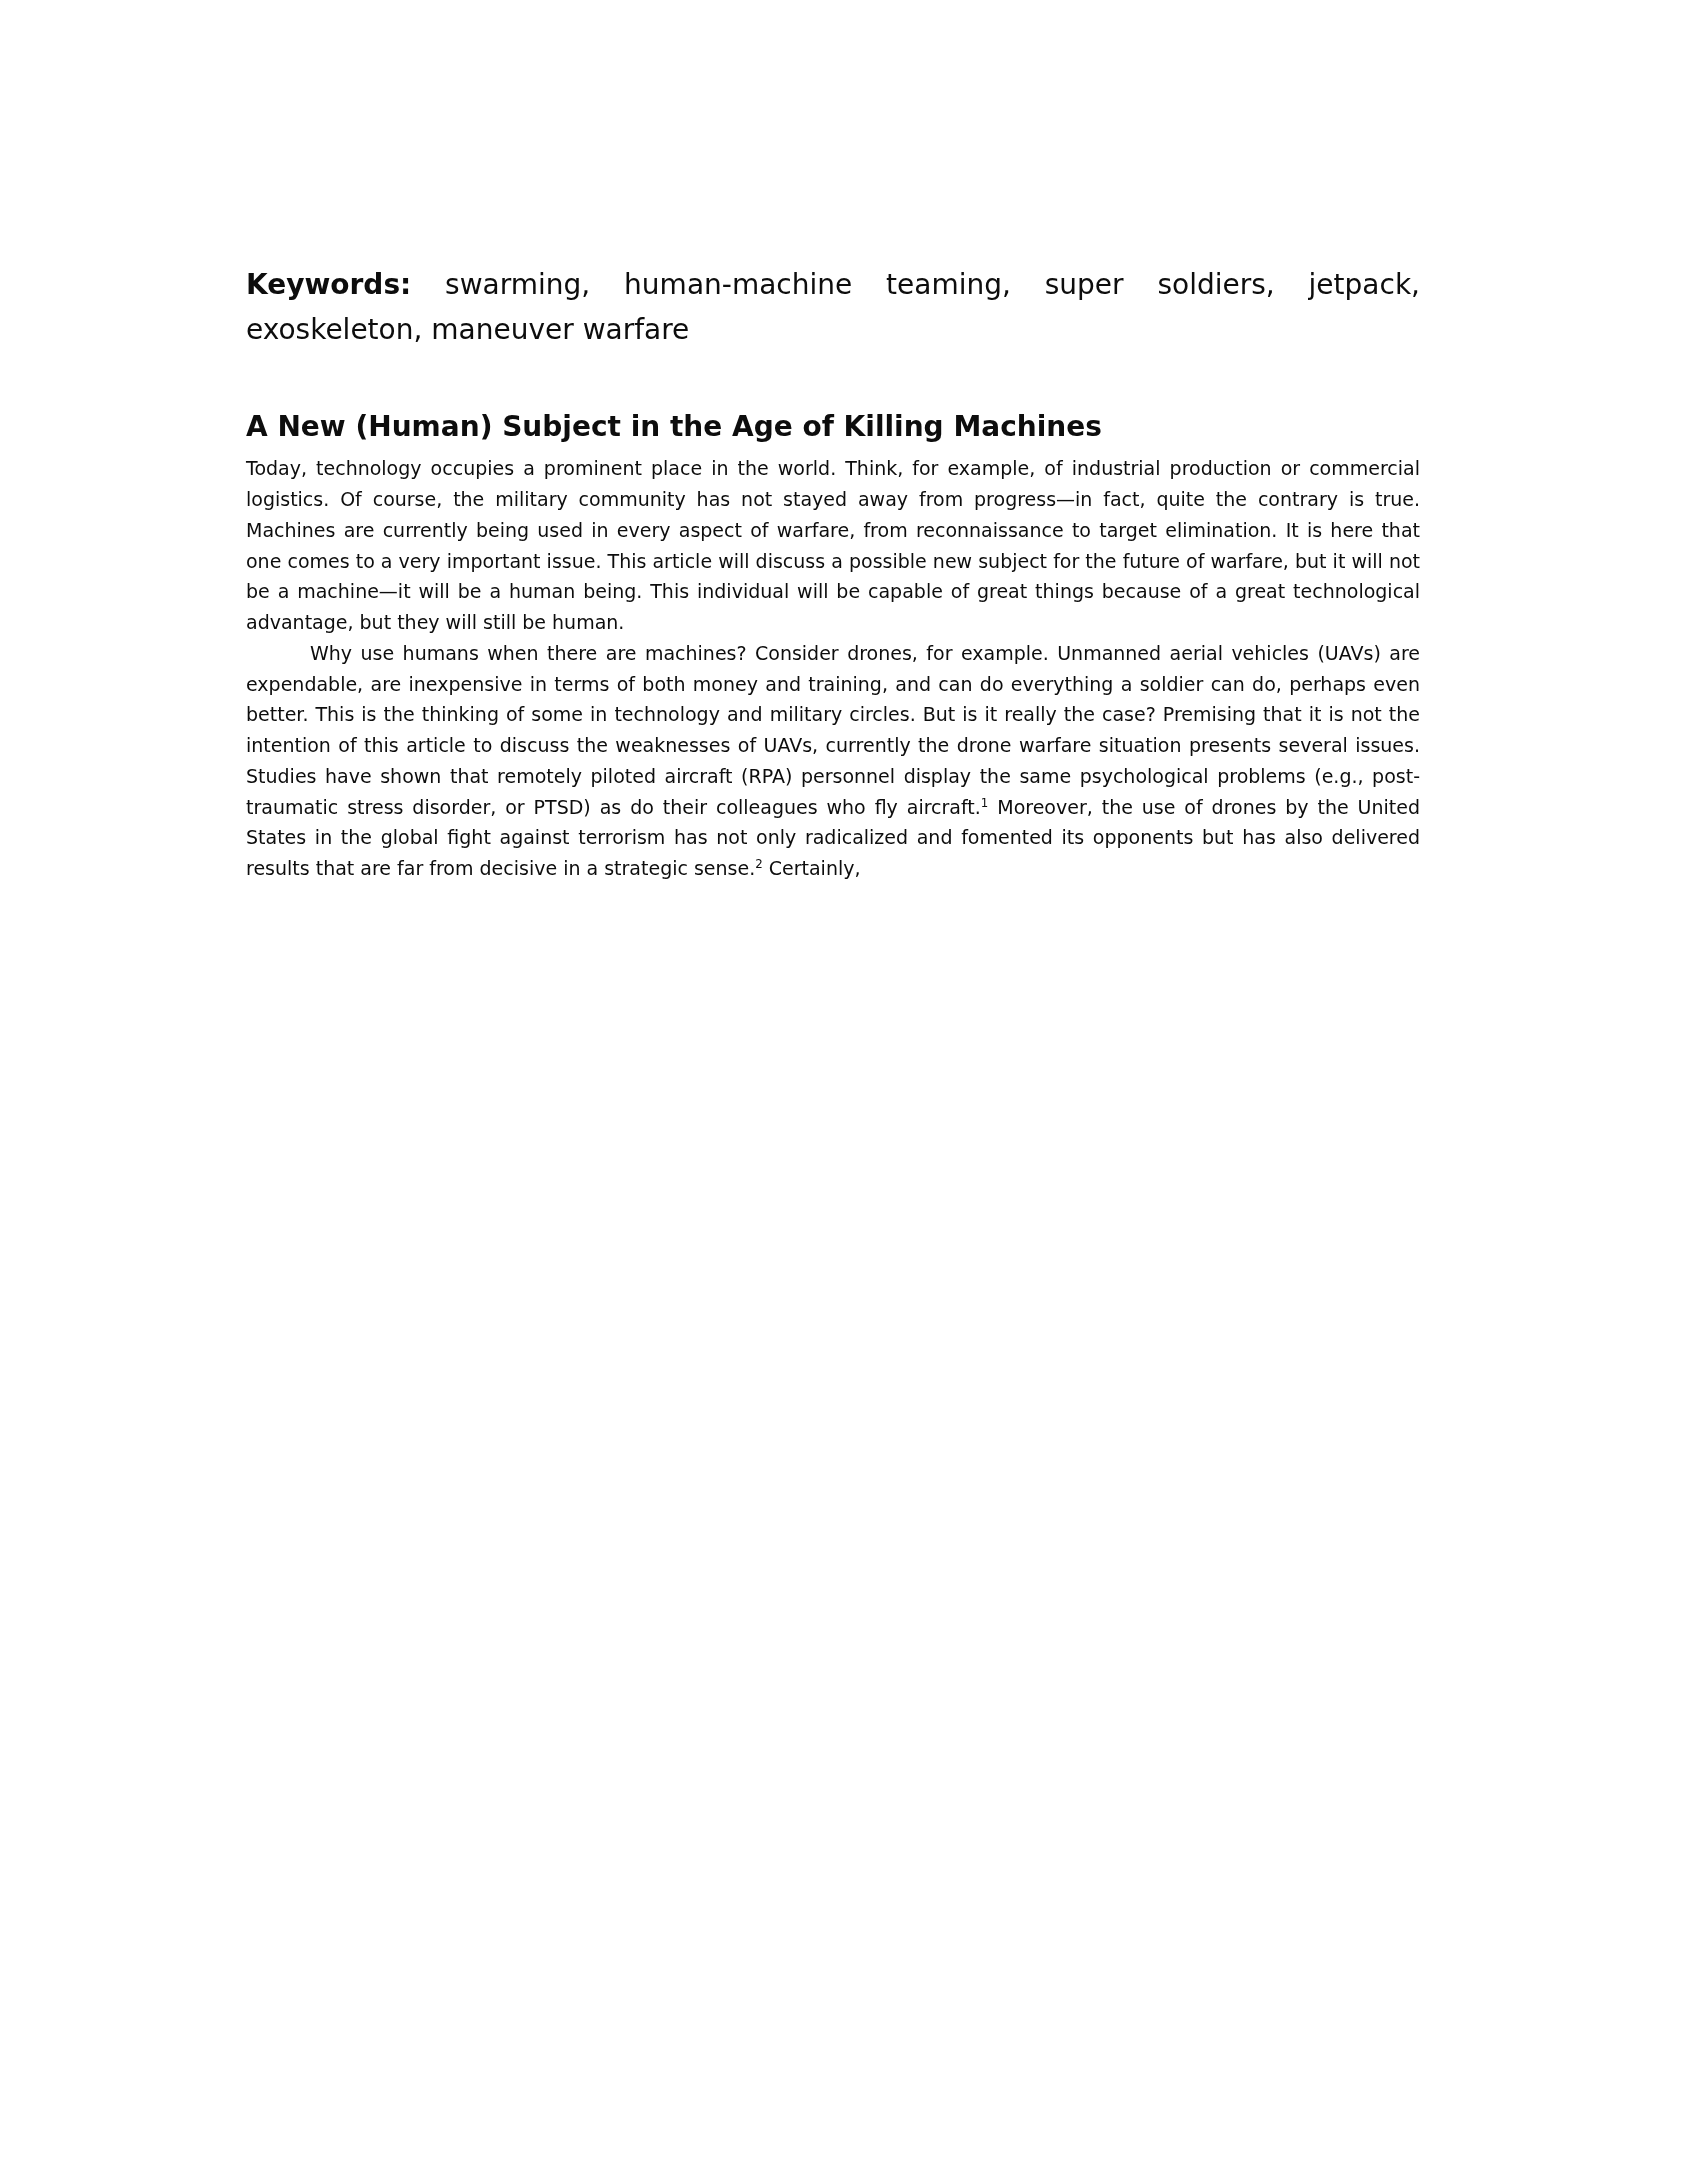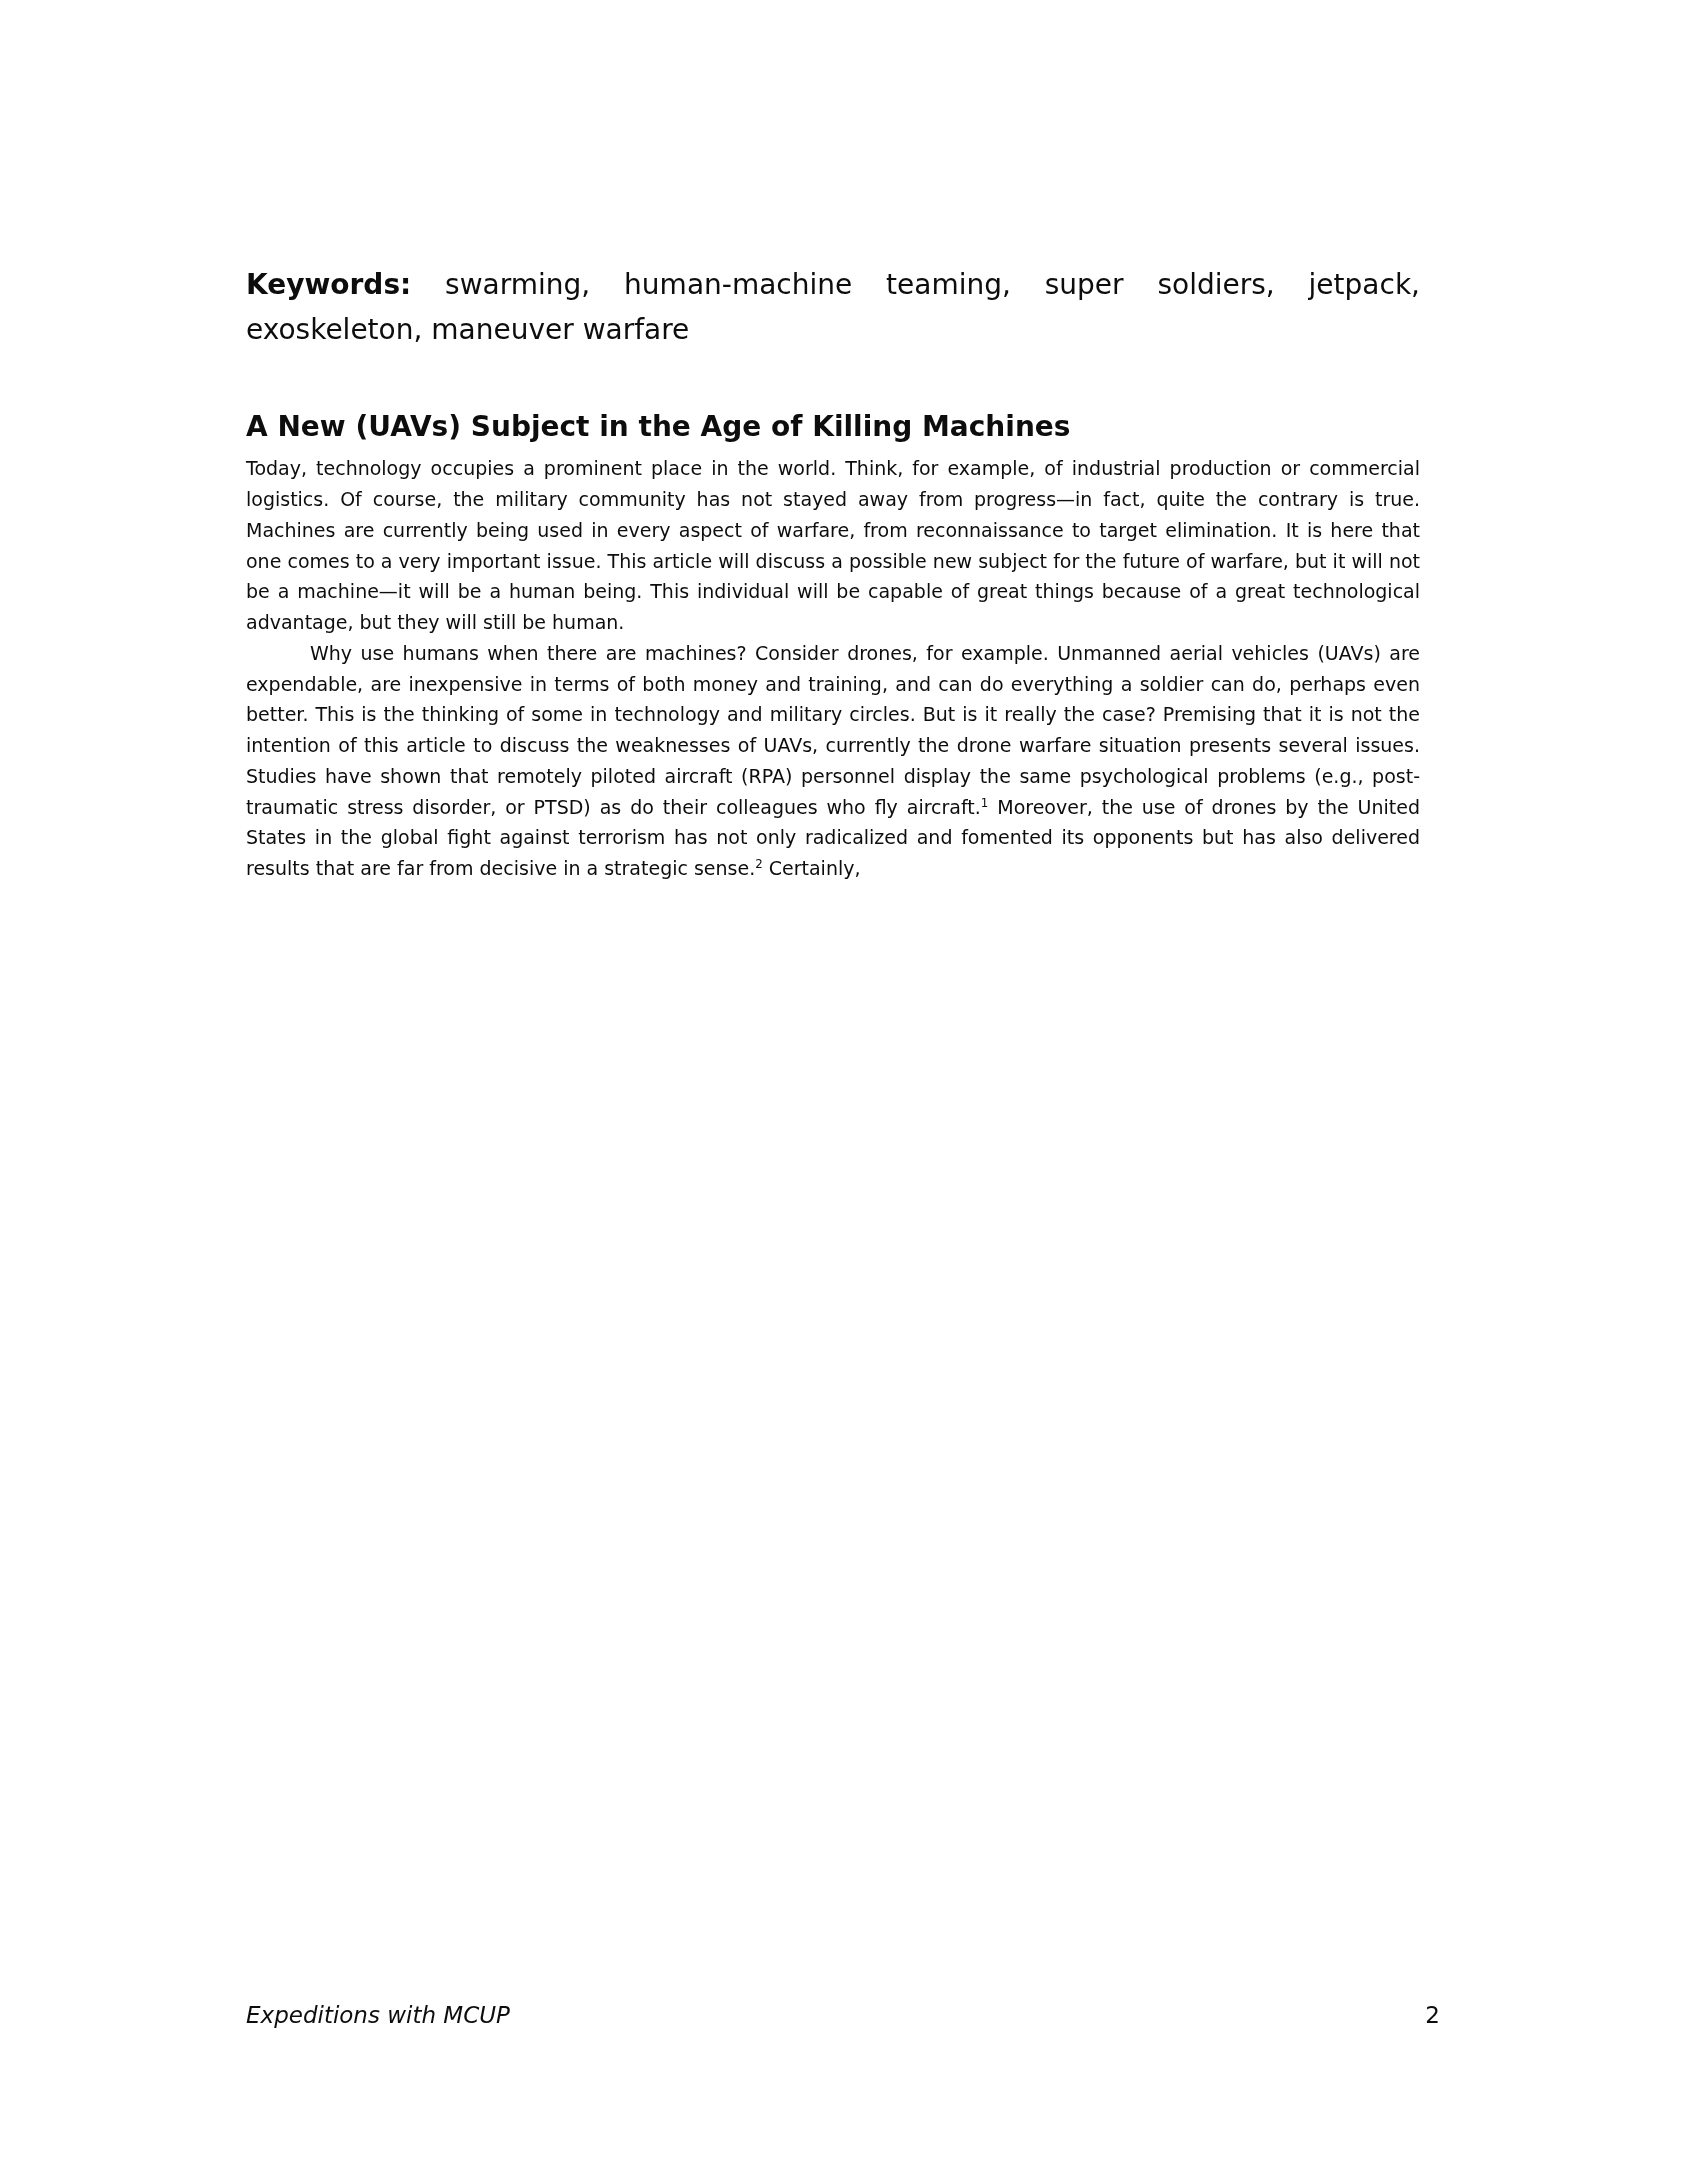--- a/index.html
+++ b/index.html
@@ -80,28 +80,24 @@
 </style>
 </head>
 <body>
 
 <div class="page">
 
   <div class="content">
 
     <p class="keywords"><b>Keywords:</b><span> swarming, human-machine teaming, super soldiers, jetpack, exoskeleton, maneuver warfare</span></p>
 
-    <h2 class="section-heading">A New (UAVs) Subject in the Age of Killing Machines</h2>
+    <h2 class="section-heading">A New (Human) Subject in the Age of Killing Machines</h2>
 
     <div id="paragraphs">
         <p class="body-par"><span>Today, technology occupies a prominent place in the world. Think, for example, of industrial production or commercial logistics. Of course, the military community has not stayed away from progress—in fact, quite the contrary is true. Machines are currently being used in every aspect of warfare, from reconnaissance to target elimination. It is here that one comes to a very important issue. This article will discuss a possible new subject for the future of warfare, but it will not be a machine—it will be a human being. This individual will be capable of great things because of a great technological advantage, but they will still be human.</span></p>
         <p class="body-par indent"><span>Why use humans when there are machines? Consider drones, for example. Unmanned aerial vehicles (UAVs) are expendable, are inexpensive in terms of both money and training, and can do everything a soldier can do, perhaps even better. This is the thinking of some in technology and military circles. But is it really the case? Premising that it is not the intention of this article to discuss the weaknesses of UAVs, currently the drone warfare situation presents several issues. Studies have shown that remotely piloted aircraft (RPA) personnel display the same psychological problems (e.g., post-traumatic stress disorder, or PTSD) as do their colleagues who fly aircraft.</span><sup>1</sup><span> Moreover, the use of drones by the United States in the global fight against terrorism has not only radicalized and fomented its opponents but has also delivered results that are far from decisive in a strategic sense.</span><sup>2</sup><span> Certainly,</span></p>
       </div>
 
   </div>
 
-  <div class="footer">
-    <div class="footer-left">Expeditions with MCUP</div>
-    <div class="footer-right">2</div>
-  </div>
 
 </div>
 
 
 </body></html>

